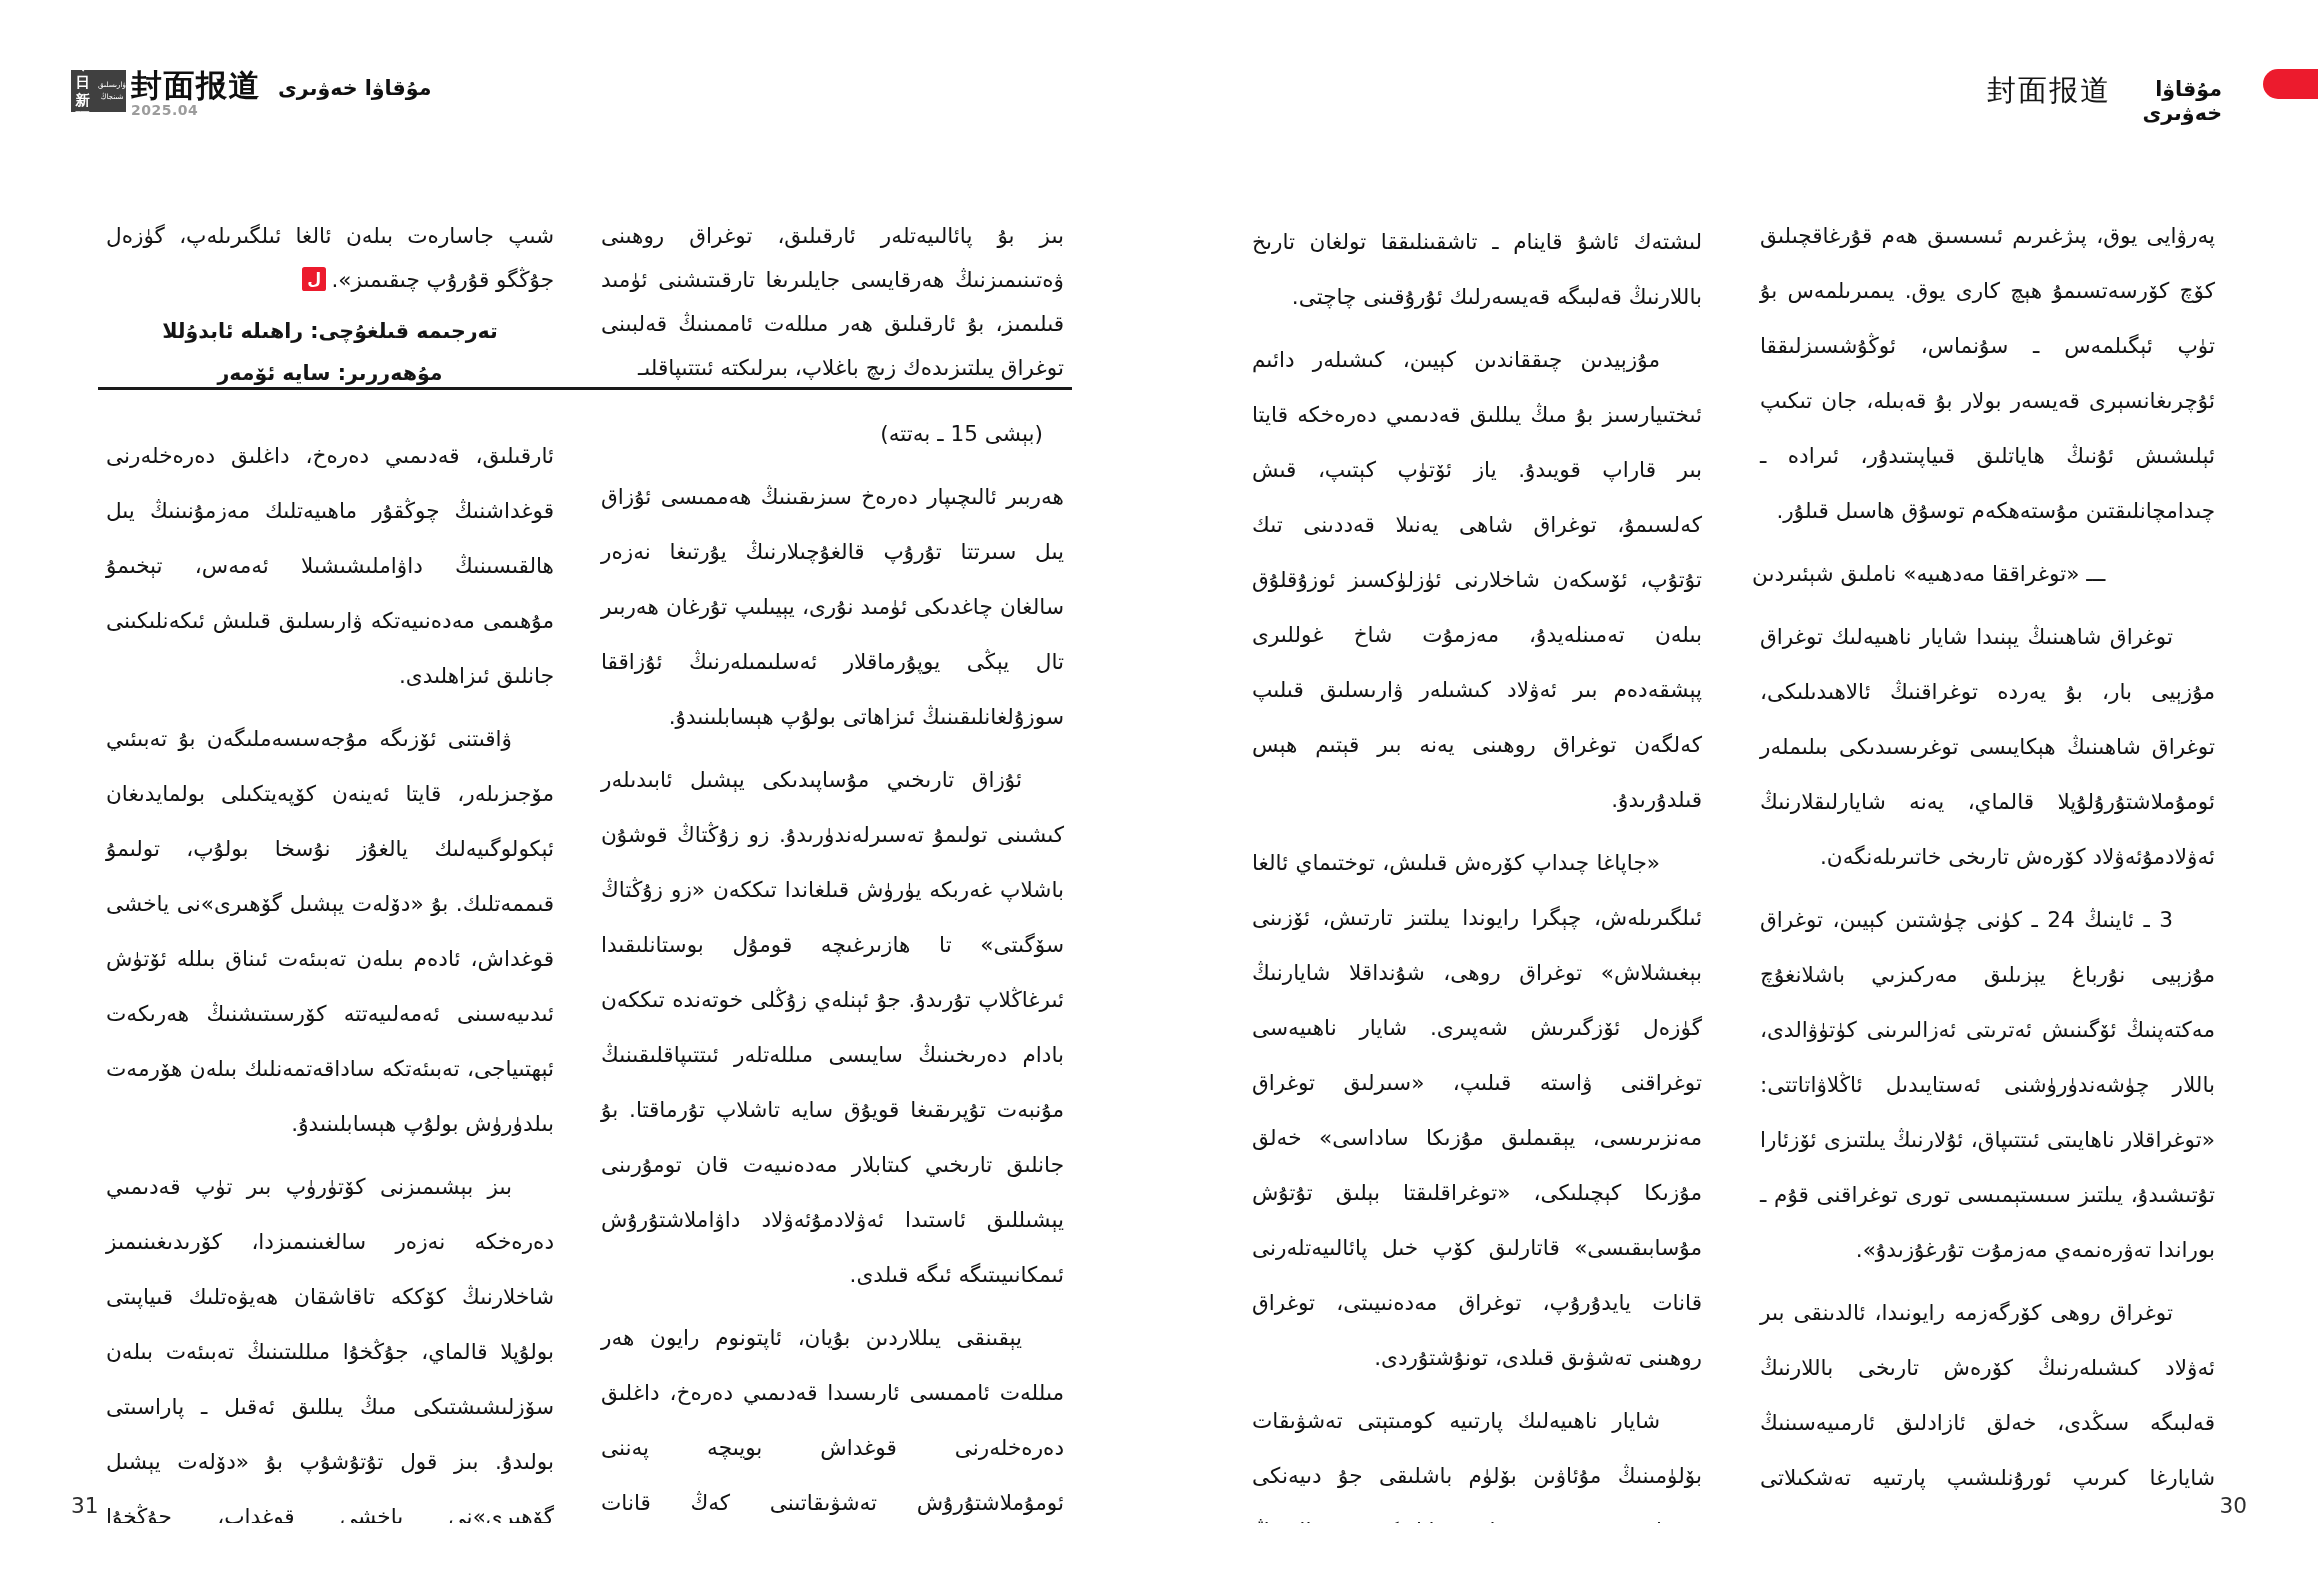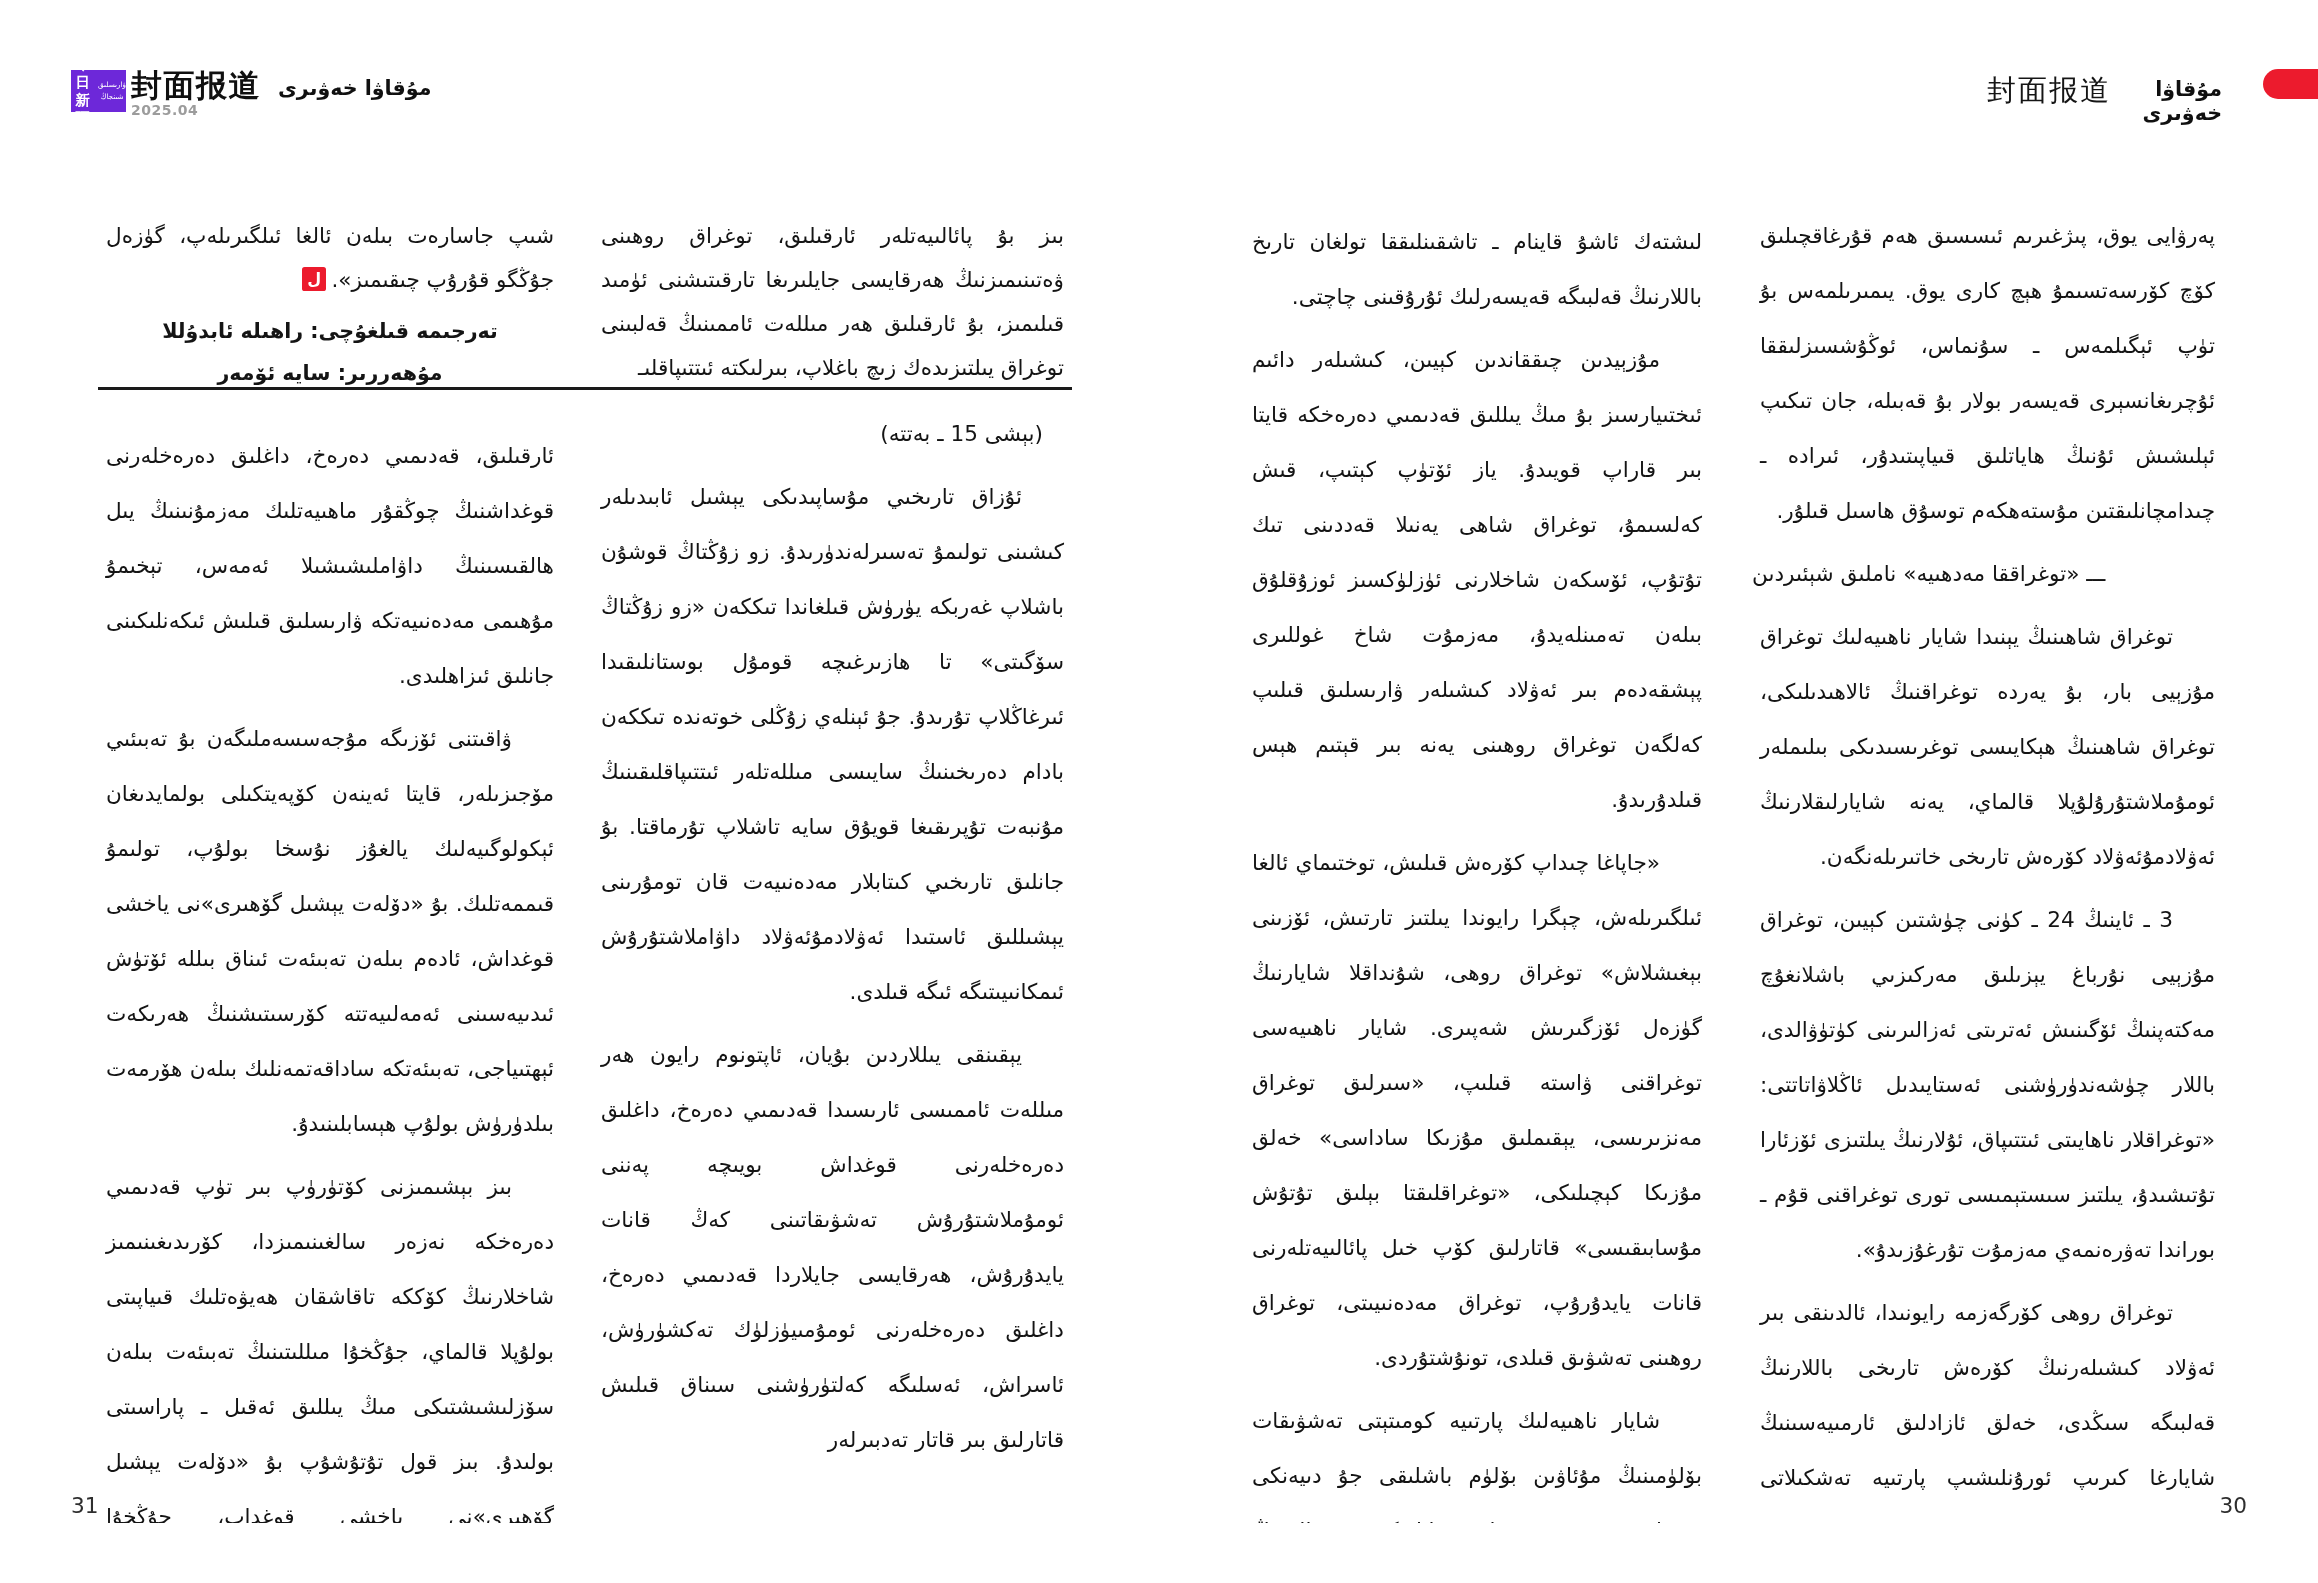--- a/index.html
+++ b/index.html
@@ -3,21 +3,21 @@
 <meta charset="utf-8">
 <style>
   html,body{margin:0;padding:0;}
   body{
     width:2319px;height:1584px;background:#ffffff;position:relative;
     font-family:"DejaVu Sans", sans-serif;color:#141414;overflow:hidden;
   }
   .abs{position:absolute;}
 
   
-  .logo-box{left:71px;top:70px;width:55px;height:42px;background:#6d28d9;
+  .logo-box{left:71px;top:70px;width:55px;height:42px;background:#404040;
     display:flex;align-items:center;justify-content:center;gap:3.6px;}
   .logo-cn{color:#ffffff;font-weight:bold;font-size:14.4px;line-height:1.25;text-align:center;
     font-family:"DejaVu Serif","Liberation Serif",serif;}
   .logo-ug{color:#ffffff;font-size:7.2px;line-height:1.6;text-align:center;direction:rtl;}
   .cn-title-left{left:131px;top:65px;font-size:31px;font-weight:bold;letter-spacing:1.5px;color:#101010;}
   .ug-title-left{left:278px;top:76px;font-size:20.6px;font-weight:bold;direction:rtl;color:#101010;}
   .issue-date{left:131px;top:102px;font-size:14px;color:#9c9c9c;letter-spacing:0.5px;font-weight:bold;}
   .cn-title-right{left:1987px;top:71px;font-size:29px;font-weight:normal;letter-spacing:2.1px;color:#151515;
     font-family:"DejaVu Serif","Liberation Serif",serif;}
   .ug-title-right{left:2111px;top:77px;width:111px;font-size:20.6px;font-weight:bold;direction:rtl;color:#101010;}
@@ -84,20 +84,21 @@
   <p class="para">ۋاقىتنى ئۆزىگە مۇجەسسەملىگەن بۇ تەبىئىي مۆجىزىلەر، قايتا ئەينەن كۆپەيتكىلى بولمايدىغان ئېكولوگىيەلىك يالغۇز نۇسخا بولۇپ، تولىمۇ قىممەتلىك. بۇ «دۆلەت يېشىل گۆھىرى»نى ياخشى قوغداش، ئادەم بىلەن تەبىئەت ئىناق بىللە ئۆتۈش ئىدىيەسىنى ئەمەلىيەتتە كۆرسىتىشنىڭ ھەرىكەت ئېھتىياجى، تەبىئەتكە ساداقەتمەنلىك بىلەن ھۆرمەت بىلدۈرۈش بولۇپ ھېسابلىنىدۇ.</p>
   <p class="para"><span>بىز بېشىمىزنى كۆتۈرۈپ بىر تۈپ قەدىمىي دەرەخكە نەزەر سالغىنىمىزدا، كۆرىدىغىنىمىز شاخلارنىڭ كۆككە تاقاشقان ھەيۋەتلىك قىياپىتى بولۇپلا قالماي، جۇڭخۇا مىللىتىنىڭ تەبىئەت بىلەن سۆزلىشىشتىكى مىڭ يىللىق ئەقىل ـ پاراسىتى بولىدۇ. بىز قول تۇتۇشۇپ بۇ «دۆلەت يېشىل گۆھىرى»نى ياخشى قوغداپ، جۇڭخۇا مەدەنىيلىكىنىڭ يىلتىز سىستېمىسىنى يىل ھالقىسىدا مەڭگۈ داۋاملاشتۇرايلى.</span></p>
 
 </div>
 
 <div class="abs divider"></div>
 
 <div class="abs col col-b">
   <p class="para-cont tight">بىز بۇ پائالىيەتلەر ئارقىلىق، توغراق روھىنى ۋەتىنىمىزنىڭ ھەرقايسى جايلىرىغا تارقىتىشنى ئۈمىد قىلىمىز، بۇ ئارقىلىق ھەر مىللەت ئاممىنىڭ قەلبىنى توغراق يىلتىزىدەك زىچ باغلاپ، بىرلىكتە ئىتتىپاقلىـ</p>
   <p class="note" style="margin-top:15.5px;">(بېشى 15 ـ بەتتە)</p>
+  <p class="para-cont">ھەربىر ئالىچىپار دەرەخ سىزىقىنىڭ ھەممىسى ئۇزاق يىل سىرتتا تۇرۇپ قالغۇچىلارنىڭ يۇرتىغا نەزەر سالغان چاغدىكى ئۈمىد نۇرى، يېيىلىپ تۇرغان ھەربىر تال يېڭى يوپۇرماقلار ئەسلىمىلەرنىڭ ئۇزاققا سوزۇلغانلىقىنىڭ ئىزاھاتى بولۇپ ھېسابلىنىدۇ.</p>
   <p class="para">ئۇزاق تارىخىي مۇساپىدىكى يېشىل ئابىدىلەر كىشىنى تولىمۇ تەسىرلەندۈرىدۇ. زو زۇڭتاڭ قوشۇن باشلاپ غەربكە يۈرۈش قىلغاندا تىككەن «زو زۇڭتاڭ سۆگىتى» تا ھازىرغىچە قومۇل بوستانلىقىدا ئىرغاڭلاپ تۇرىدۇ. جۇ ئېنلەي زۇڭلى خوتەندە تىككەن بادام دەرىخىنىڭ سايىسى مىللەتلەر ئىتتىپاقلىقىنىڭ مۇنبەت تۇپرىقىغا قويۇق سايە تاشلاپ تۇرماقتا. بۇ جانلىق تارىخىي كىتابلار مەدەنىيەت قان تومۇرىنى يېشىللىق ئاستىدا ئەۋلادمۇئەۋلاد داۋاملاشتۇرۇش ئىمكانىيىتىگە ئىگە قىلدى.</p>
   <p class="para">يېقىنقى يىللاردىن بۇيان، ئاپتونوم رايون ھەر مىللەت ئاممىسى ئارىسىدا قەدىمىي دەرەخ، داغلىق دەرەخلەرنى قوغداش بويىچە پەننى ئومۇملاشتۇرۇش تەشۋىقاتىنى كەڭ قانات يايدۇرۇش، ھەرقايسى جايلاردا قەدىمىي دەرەخ، داغلىق دەرەخلەرنى ئومۇمىيۈزلۈك تەكشۈرۈش، ئاسراش، ئەسلىگە كەلتۈرۈشنى سىناق قىلىش قاتارلىق بىر قاتار تەدبىرلەر</p>
 </div>
 
 <div class="abs col col-c">
   <p class="para-cont">لىشتەك ئاشۇ قاينام ـ تاشقىنلىققا تولغان تارىخ باللارنىڭ قەلبىگە قەيسەرلىك ئۇرۇقىنى چاچتى.</p>
   <p class="para">مۇزېيدىن چىققاندىن كېيىن، كىشىلەر دائىم ئىختىيارسىز بۇ مىڭ يىللىق قەدىمىي دەرەخكە قايتا بىر قاراپ قويىدۇ. ياز ئۆتۈپ كېتىپ، قىش كەلسىمۇ، توغراق شاھى يەنىلا قەددىنى تىك تۇتۇپ، ئۆسكەن شاخلارنى ئۈزلۈكسىز ئوزۇقلۇق بىلەن تەمىنلەيدۇ، مەزمۇت شاخ غوللىرى پېشقەدەم بىر ئەۋلاد كىشىلەر ۋارىسلىق قىلىپ كەلگەن توغراق روھىنى يەنە بىر قېتىم ھېس قىلدۇرىدۇ.</p>
   <p class="para">«جاپاغا چىداپ كۆرەش قىلىش، توختىماي ئالغا ئىلگىرىلەش، چېگرا رايوندا يىلتىز تارتىش، ئۆزىنى بېغىشلاش» توغراق روھى، شۇنداقلا شايارنىڭ گۈزەل ئۆزگىرىش شەپىرى. شايار ناھىيەسى توغراقنى ۋاستە قىلىپ، «سىرلىق توغراق مەنزىرىسى، يېقىملىق مۇزىكا ساداسى» خەلق مۇزىكا كېچىلىكى، «توغراقلىقتا بېلىق تۇتۇش مۇسابىقىسى» قاتارلىق كۆپ خىل پائالىيەتلەرنى قانات يايدۇرۇپ، توغراق مەدەنىيىتى، توغراق روھىنى تەشۋىق قىلدى، تونۇشتۇردى.</p>
   <p class="para">شايار ناھىيەلىك پارتىيە كومىتېتى تەشۋىقات بۆلۈمىنىڭ مۇئاۋىن بۆلۈم باشلىقى جۇ دىيەنكى مۇنداق دېدى: «توغراق شايادىكى پۇقرالارنىڭ جاپالىق مۇھىتقا تىز پۈكمەي، قول تۇتۇشۇپ جاسارەت بىلەن ئىلگىرىلەپ، گۈزەل تۇرمۇشقا ئىنتىلگەنلىكىنىڭ سىمۋولى،</p>
 </div>

